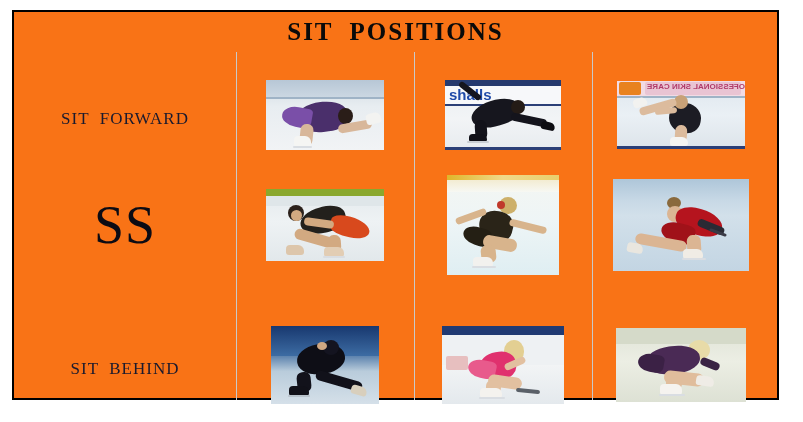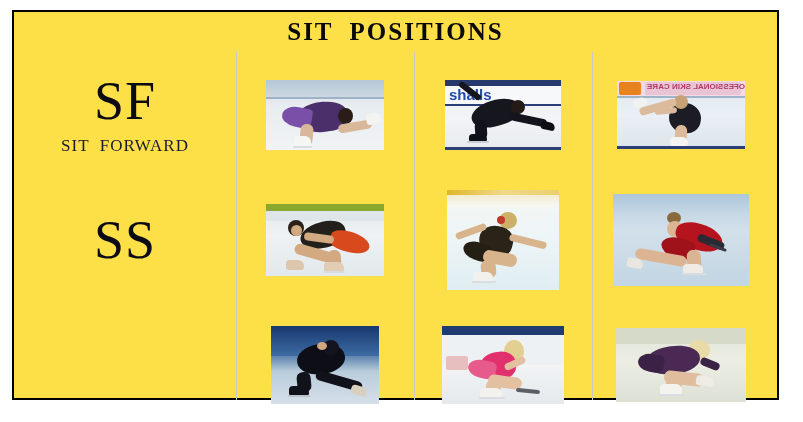--- a/index.html
+++ b/index.html
@@ -15,21 +15,21 @@
     -webkit-font-smoothing: antialiased;
   }
 
   #chart-frame {
     position: absolute;
     left: 12px;
     top: 10px;
     width: 767px;
     height: 390px;
     border: 2px solid #000000;
-    background: #fde047;
+    background: #f97316;
     box-sizing: border-box;
   }
 
   #chart-title {
     position: absolute;
     left: 0;
     top: 6px;
     width: 100%;
     text-align: center;
     font-family: "Liberation Serif", "DejaVu Serif", serif;
@@ -40,21 +40,21 @@
     white-space: pre;
   }
 
   .grid-row {
     position: absolute;
     left: 0;
     width: 100%;
     height: 125px;
   }
   #row-0 { top: 40px; }
-  #row-1 { top: 165px; }
+  #row-1 { top: 150px; }
   #row-2 { top: 290px; }
 
   
   .col-sep {
     position: absolute;
     width: 1px;
     background: #c9c9c9;
     top: 40px;
     height: 348px;
   }
@@ -129,21 +129,20 @@
 
   <div id="chart-title">SIT  POSITIONS</div>
 
   <div class="col-sep" id="sep-1"></div>
   <div class="col-sep" id="sep-2"></div>
   <div class="col-sep" id="sep-3"></div>
 
   <div class="grid-row" id="row-0">
 
     <div class="label-cell">
-      <div class="code-text">SF</div>
       <div class="name-text">SIT  FORWARD</div>
     </div>
 
     <div class="photo-cell pc-1">
       <div class="photo" style="width:118px;height:70px;background:linear-gradient(#cfd9e2 0%,#e8edf1 38%,#f1f3f5 100%);">
         <div class="band" style="top:0;height:17px;background:linear-gradient(#b7c7d6,#cbd7e2);"></div>
         <div class="band" style="top:17px;height:2px;background:#9fb3c6;"></div>
 
         <div class="blob" style="left:30px;top:22px;width:52px;height:30px;background:#4a2f6b;border-radius:50% 46% 40% 50%;transform:rotate(-6deg);"></div>
         <div class="blob" style="left:16px;top:27px;width:30px;height:20px;background:#7a4fa8;border-radius:60% 20% 40% 60%;transform:rotate(10deg);"></div>
@@ -271,20 +270,21 @@
         <div class="boot" style="left:70px;top:70px;width:20px;height:10px;background:#f0ece5;"></div>
         <div class="blade" style="left:69px;top:79px;width:24px;height:2px;"></div>
         <div class="blade" style="left:96px;top:52px;width:18px;height:3px;background:#3a3a46;transform:rotate(20deg);"></div>
       </div>
     </div>
   </div>
 
   <div class="grid-row" id="row-2">
 
     <div class="label-cell">
+      <div class="name-text">SIT  BEHIND</div>
     </div>
 
     <div class="photo-cell pc-1">
       <div class="photo" style="width:108px;height:78px;background:linear-gradient(#1b3f7e 0%,#35639a 30%,#b9ccdb 58%,#d5e0e9 100%);">
         <div class="band" style="top:0;height:30px;background:linear-gradient(#18386f,#3d6ca3);"></div>
 
         <div class="blob" style="left:26px;top:18px;width:48px;height:30px;background:#0e0e16;border-radius:46% 50% 44% 50%;transform:rotate(-10deg);"></div>
         <div class="blob" style="left:52px;top:14px;width:16px;height:15px;background:#141420;"></div>
         <div class="blob" style="left:46px;top:16px;width:10px;height:8px;background:#cfa781;"></div>
 

